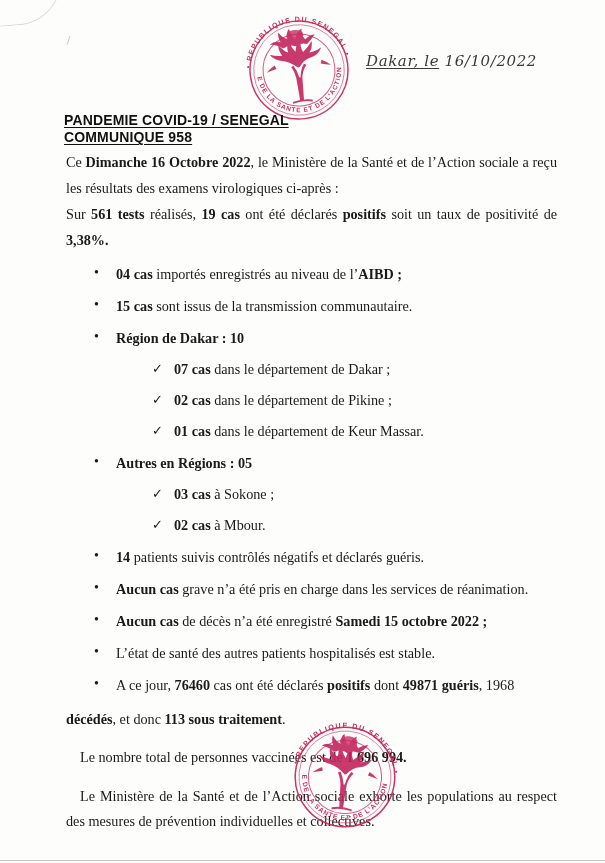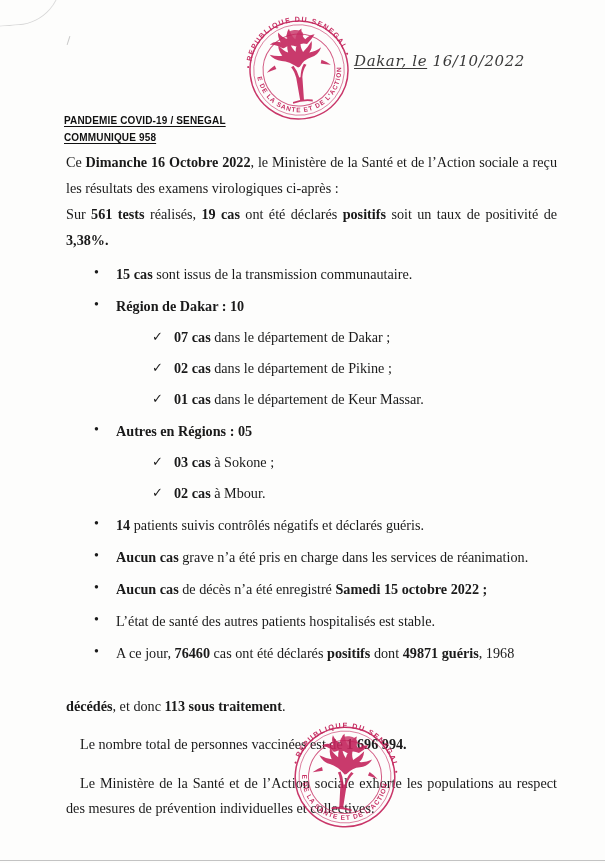--- a/index.html
+++ b/index.html
@@ -66,42 +66,42 @@
     left: 282px;
     top: 714px;
     width: 126px;
     height: 126px;
     transform: rotate(6deg);
   }
 
   
   .date-line {
     position: absolute;
-    right: 80px;
+    right: 68px;
     top: 52px;
     font-family: "DejaVu Serif", serif;
     font-style: italic;
     font-size: 15px;
     color: #3a3a3a;
     letter-spacing: .6px;
     white-space: nowrap;
   }
   .date-city {
     text-decoration: underline;
     text-underline-offset: 2px;
   }
 
   
   .heading {
     position: absolute;
     left: 64px;
     top: 112px;
     font-family: "Liberation Sans", sans-serif;
     font-weight: bold;
-    font-size: 10px;
+    font-size: 14px;
     line-height: 17px;
     letter-spacing: .15px;
     color: #111;
   }
   .heading span {
     display: inline-block;
     text-decoration: underline;
     text-underline-offset: 2px;
   }
 
@@ -157,21 +157,21 @@
     position: absolute;
     left: 0;
     top: 0;
     font-size: 13px;
     color: #1a1a1a;
   }
   .li-wrap { display: block; }
   .cont-line {
     display: block;
     margin-left: -50px;
-    margin-top: 29px;
+    margin-top: 10px;
   }
   .tail {
     margin-top: 14px;
   }
   .tail .para { margin-bottom: 13px; }
   .indent { text-indent: 14px; }
 </style>
 </head>
 <body>
 
@@ -222,20 +222,23 @@
     <p class="para">
       <span>Ce </span><b>Dimanche 16 Octobre 2022</b><span>, le Ministère de la Santé et de l’Action sociale a reçu les résultats des examens virologiques ci-après :</span>
     </p>
 
     <p class="para">
       <span>Sur </span><b>561 tests</b><span> réalisés, </span><b>19 cas</b><span> ont été déclarés </span><b>positifs</b><span> soit un taux de positivité de </span><b>3,38%.</b>
     </p>
 
     <ul class="bullets">
 
+      <li>
+        <b>04 cas</b><span> importés enregistrés au niveau de l’</span><b>AIBD ;</b>
+      </li>
 
       <li>
         <b>15 cas</b><span> sont issus de la transmission communautaire.</span>
       </li>
 
       <li>
         <b>Région de Dakar : 10</b>
         <ul class="checks">
           <li>
             <b>07 cas</b><span> dans le département de Dakar ;</span>

